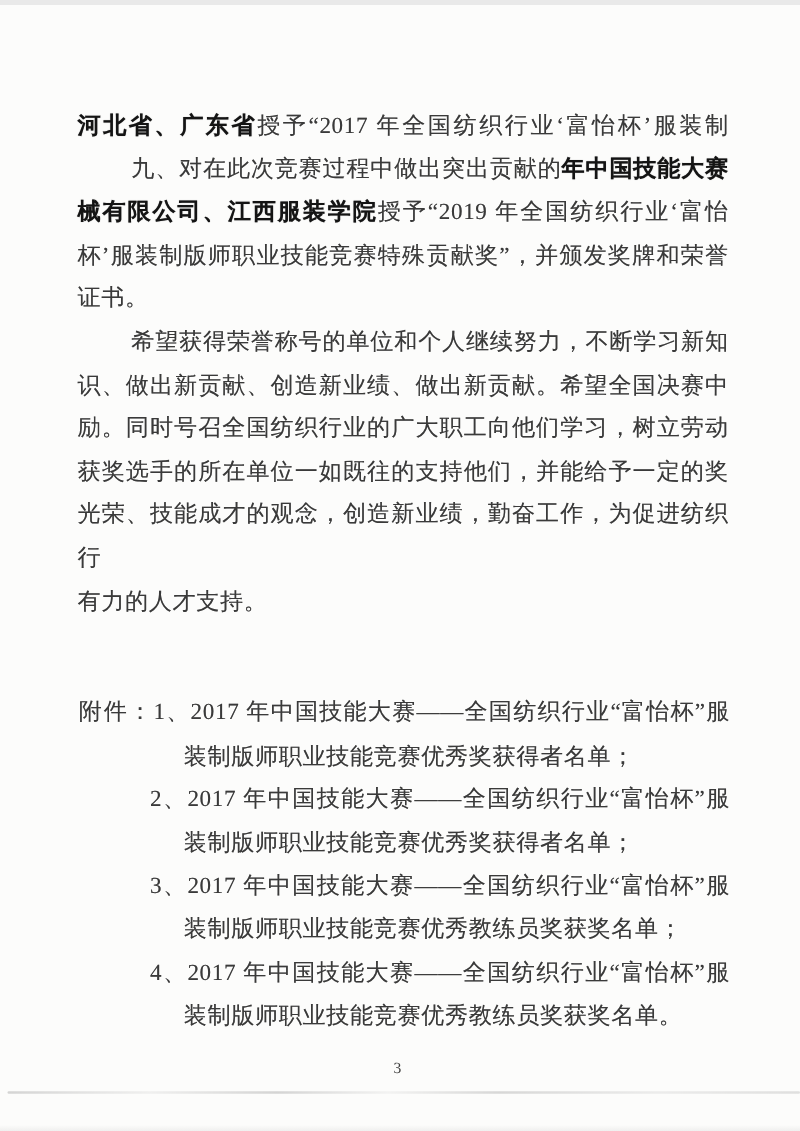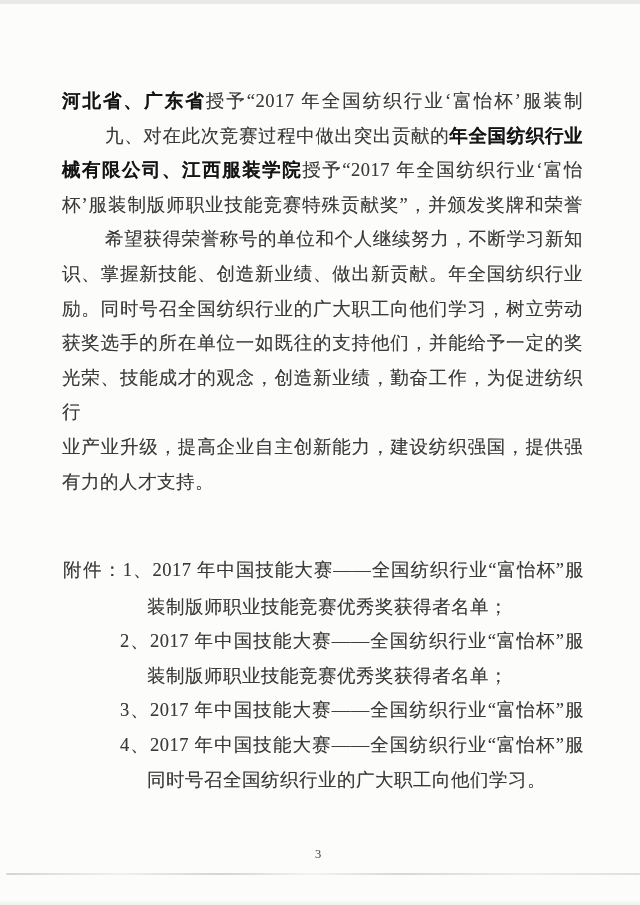--- a/index.html
+++ b/index.html
@@ -48,48 +48,49 @@
 
 <div class="page">
 
   <div class="doc">
 
     <div class="para">
       <div class="line"><span class="b">河北省、广东省</span><span>授予“2017 年全国纺织行业‘富怡杯’服装制</span></div>
     </div>
 
     <div class="para">
-      <div class="line ind"><span>九、对在此次竞赛过程中做出突出贡献的</span><span class="b">年全国纺织行业</span></div>
-      <div class="line"><span class="b">械有限公司、江西服装学院</span><span>授予“2017 年全国纺织行业‘富怡</span></div>
+      <div class="line ind"><span>九、对在此次竞赛过程中做出突出贡献的</span><span class="b">年中国技能大赛</span></div>
+      <div class="line"><span class="b">械有限公司、江西服装学院</span><span>授予“2019 年全国纺织行业‘富怡</span></div>
       <div class="line"><span>杯’服装制版师职业技能竞赛特殊贡献奖”，并颁发奖牌和荣誉</span></div>
+      <div class="line end"><span>证书。</span></div>
     </div>
 
     <div class="para">
       <div class="line ind"><span>希望获得荣誉称号的单位和个人继续努力，不断学习新知</span></div>
-      <div class="line"><span>识、掌握新技能、创造新业绩、做出新贡献。年全国纺织行业</span></div>
+      <div class="line"><span>识、做出新贡献、创造新业绩、做出新贡献。希望全国决赛中</span></div>
       <div class="line"><span>励。同时号召全国纺织行业的广大职工向他们学习，树立劳动</span></div>
       <div class="line"><span>获奖选手的所在单位一如既往的支持他们，并能给予一定的奖</span></div>
       <div class="line"><span>光荣、技能成才的观念，创造新业绩，勤奋工作，为促进纺织行</span></div>
-      <div class="line"><span>业产业升级，提高企业自主创新能力，建设纺织强国，提供强</span></div>
       <div class="line end"><span>有力的人才支持。</span></div>
     </div>
 
   </div>
 
   <div class="att">
     <div class="line"><span class="att-label">附件：</span><span>1、2017 年中国技能大赛——全国纺织行业“富怡杯”服</span></div>
     <div class="line a-cont end">装制版师职业技能竞赛优秀奖获得者名单；</div>
 
     <div class="line a-first">2、2017 年中国技能大赛——全国纺织行业“富怡杯”服</div>
     <div class="line a-cont end">装制版师职业技能竞赛优秀奖获得者名单；</div>
 
     <div class="line a-first">3、2017 年中国技能大赛——全国纺织行业“富怡杯”服</div>
+    <div class="line a-cont end">装制版师职业技能竞赛优秀教练员奖获奖名单；</div>
 
     <div class="line a-first">4、2017 年中国技能大赛——全国纺织行业“富怡杯”服</div>
-    <div class="line a-cont end">同时号召全国纺织行业的广大职工向他们学习。</div>
+    <div class="line a-cont end">装制版师职业技能竞赛优秀教练员奖获奖名单。</div>
   </div>
 
   <div class="page-number">3</div>
 
   <div class="scan-artifact-line"></div>
   <div class="scan-edge-shadow"></div>
 
 </div>
 
 </body></html>

